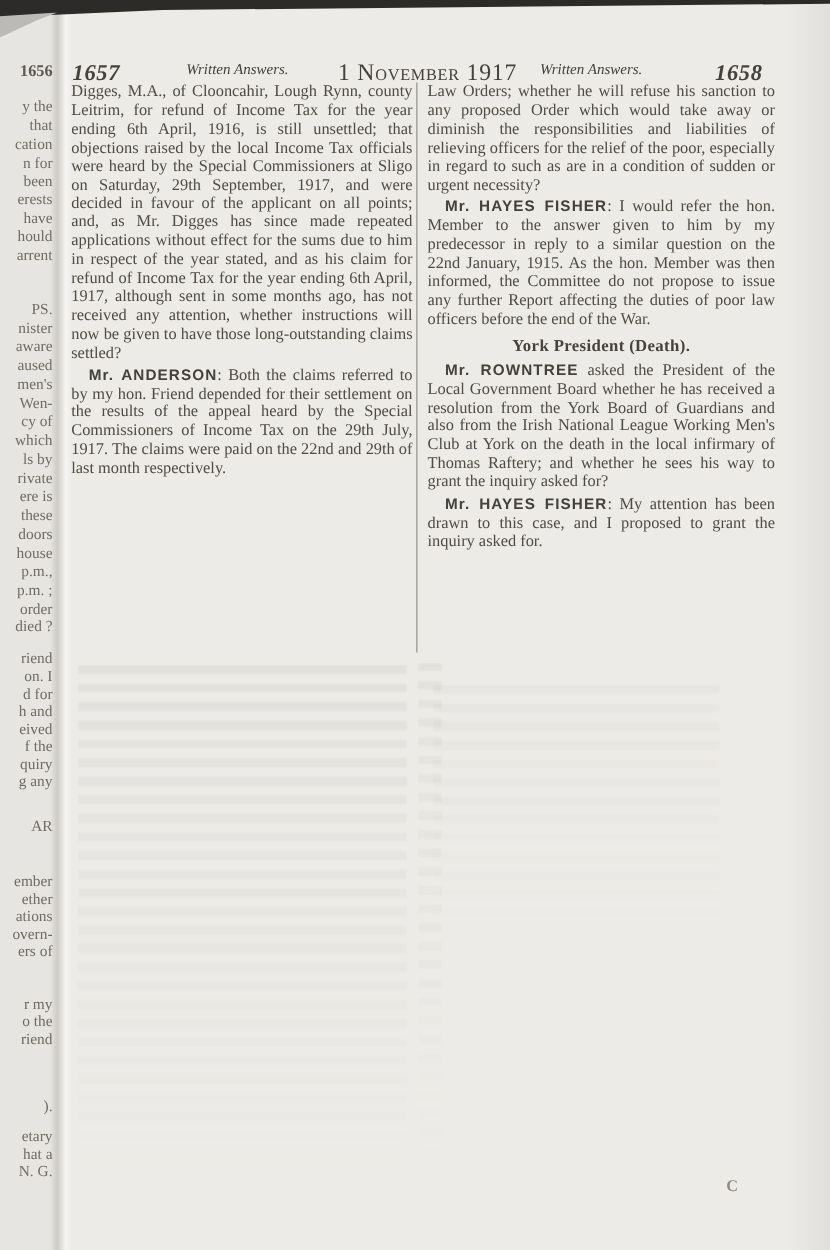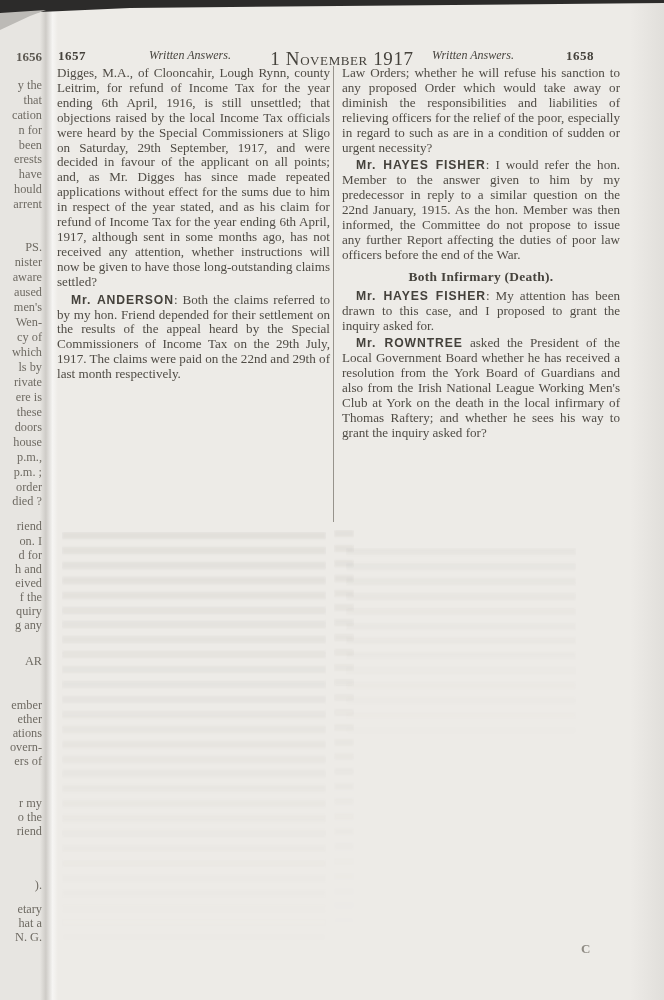--- a/index.html
+++ b/index.html
@@ -37,28 +37,28 @@
   }
   
   .strip-frag{
     position:absolute;right:622px; 
     width:120px;text-align:right;
     font-size:12.3px;color:#6f6b63;white-space:nowrap;
   }
   .strip-frag.pn{font-weight:bold;color:#5d5952;font-size:13px;}
   
   .hdr{position:absolute;top:48px;color:#45423c;}
-  .hdr-pn{font-weight:bold;font-size:13px;letter-spacing:0.5px;}
+  .hdr-pn{font-weight:bold;font-size:18px;letter-spacing:0.5px;font-style:italic;}
   .hdr-title{font-style:italic;font-size:12px;}
   .hdr-date{font-variant:small-caps;font-size:19px;letter-spacing:0.6px;}
   #hdr-pn-left{left:58px;}
   #hdr-title-left{left:95px;width:190px;text-align:center;}
   #hdr-date{left:262px;width:160px;text-align:center;}
   #hdr-title-right{left:398px;width:150px;text-align:center;}
-  #hdr-pn-right{left:556px;width:48px;text-align:center;}
+  #hdr-pn-right{left:572px;width:48px;text-align:left;}
   
   .col{
     position:absolute;top:66px;
     font-size:13.1px;line-height:14.9px;color:#4f4b44;
     text-align:justify;
   }
   #left-col{left:57px;width:273px;}
   #right-col{left:342px;width:278px;}
   .col p{margin:0 0 3px 0;}
   .col p.indent{text-indent:14px;}
@@ -162,22 +162,22 @@
 <div class="hdr hdr-pn" id="hdr-pn-right">1658</div>
 
 <div class="col" id="left-col">
     <p><span>Digges, M.A., of Clooncahir, Lough Rynn, county Leitrim, for refund of Income Tax for the year ending 6th April, 1916, is still unsettled; that objections raised by the local Income Tax officials were heard by the Special Commissioners at Sligo on Saturday, 29th September, 1917, and were decided in favour of the applicant on all points; and, as Mr. Digges has since made repeated applications without effect for the sums due to him in respect of the year stated, and as his claim for refund of Income Tax for the year ending 6th April, 1917, although sent in some months ago, has not received any attention, whether instructions will now be given to have those long-outstanding claims settled?</span></p>
     <p class="indent"><span class="speaker">Mr. ANDERSON</span><span>: Both the claims referred to by my hon. Friend depended for their settlement on the results of the appeal heard by the Special Commissioners of Income Tax on the 29th July, 1917.  The claims were paid on the 22nd and 29th of last month respectively.</span></p>
   </div>
 <div class="col-divider"></div>
 <div class="col" id="right-col">
     <p><span>Law Orders; whether he will refuse his sanction to any proposed Order which would take away or diminish the responsibilities and liabilities of relieving officers for the relief of the poor, especially in regard to such as are in a condition of sudden or urgent necessity?</span></p>
     <p class="indent"><span class="speaker">Mr. HAYES FISHER</span><span>: I would refer the hon. Member to the answer given to him by my predecessor in reply to a similar question on the 22nd January, 1915. As the hon. Member was then informed, the Committee do not propose to issue any further Report affecting the duties of poor law officers before the end of the War.</span></p>
-    <div class="heading">Both Infirmary (Death).</div>
+    <div class="heading">York President (Death).</div>
+    <p class="indent"><span class="speaker">Mr. ROWNTREE</span><span> asked the President of the Local Government Board whether he has received a resolution from the York Board of Guardians and also from the Irish National League Working Men's Club at York on the death in the local infirmary of Thomas Raftery; and whether he sees his way to grant the inquiry asked for?</span></p>
     <p class="indent"><span class="speaker">Mr. HAYES FISHER</span><span>: My attention has been drawn to this case, and I proposed to grant the inquiry asked for.</span></p>
-    <p class="indent"><span class="speaker">Mr. ROWNTREE</span><span> asked the President of the Local Government Board whether he has received a resolution from the York Board of Guardians and also from the Irish National League Working Men's Club at York on the death in the local infirmary of Thomas Raftery; and whether he sees his way to grant the inquiry asked for?</span></p>
   </div>
 
 <div class="ghost" id="ghost-left"></div>
 <div class="ghost" id="ghost-right"></div>
 <div class="ghost" id="ghost-gutter"></div>
 
 <div class="printer-mark">C</div>
 
 </body></html>

